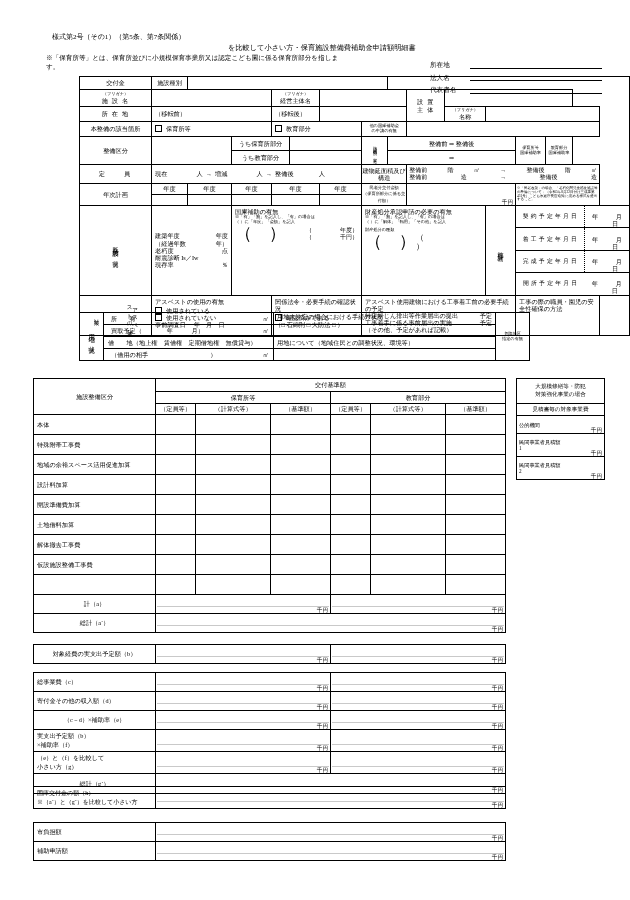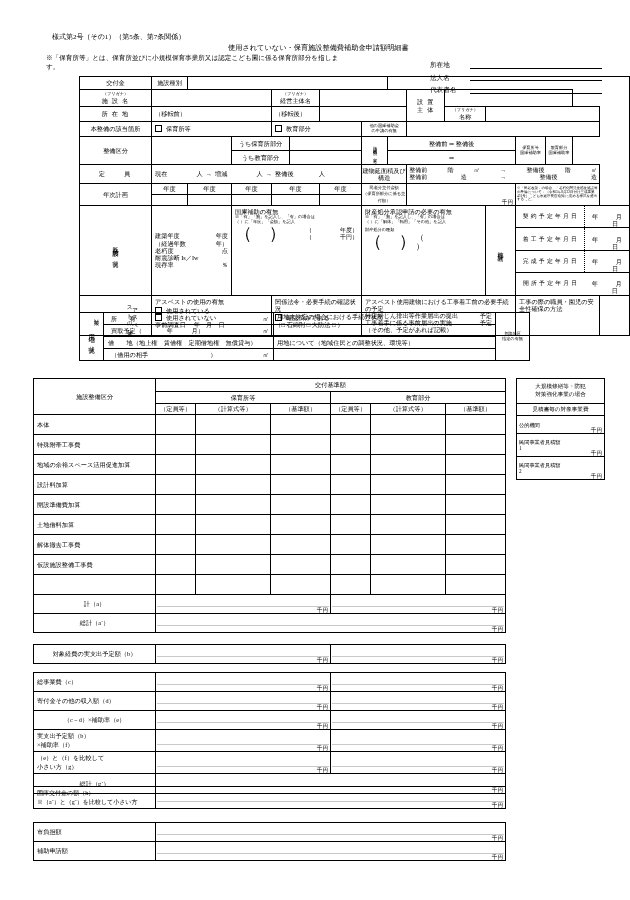--- a/index.html
+++ b/index.html
@@ -63,21 +63,21 @@
   .thicktop{border-top:1.1px solid #000 !important;}
   .thickbot{border-bottom:1.1px solid #000 !important;}
   .bigparen{font-size:17px;line-height:.8;font-family:"Liberation Serif",serif;}
 </style>
 </head>
 <body>
 
 <div class="page">
 
   <div class="formno">様式第2号（その1）（第5条、第7条関係）</div>
-  <div class="doctitle">使用されていない・保育施設整備費補助金申請額明細書</div>
+  <div class="doctitle">を比較して小さい方・保育施設整備費補助金申請額明細書</div>
   <div class="note-star">※「保育所等」とは、保育所並びに小規模保育事業所又は認定こども園に係る保育所部分を指します。</div>
 
   <div class="applicant">
     <div class="arow">
       <div class="alab">所在地</div>
       <div class="aline"></div>
     </div>
     <div class="arow">
       <div class="alab">法人名</div>
       <div class="aline"></div>

